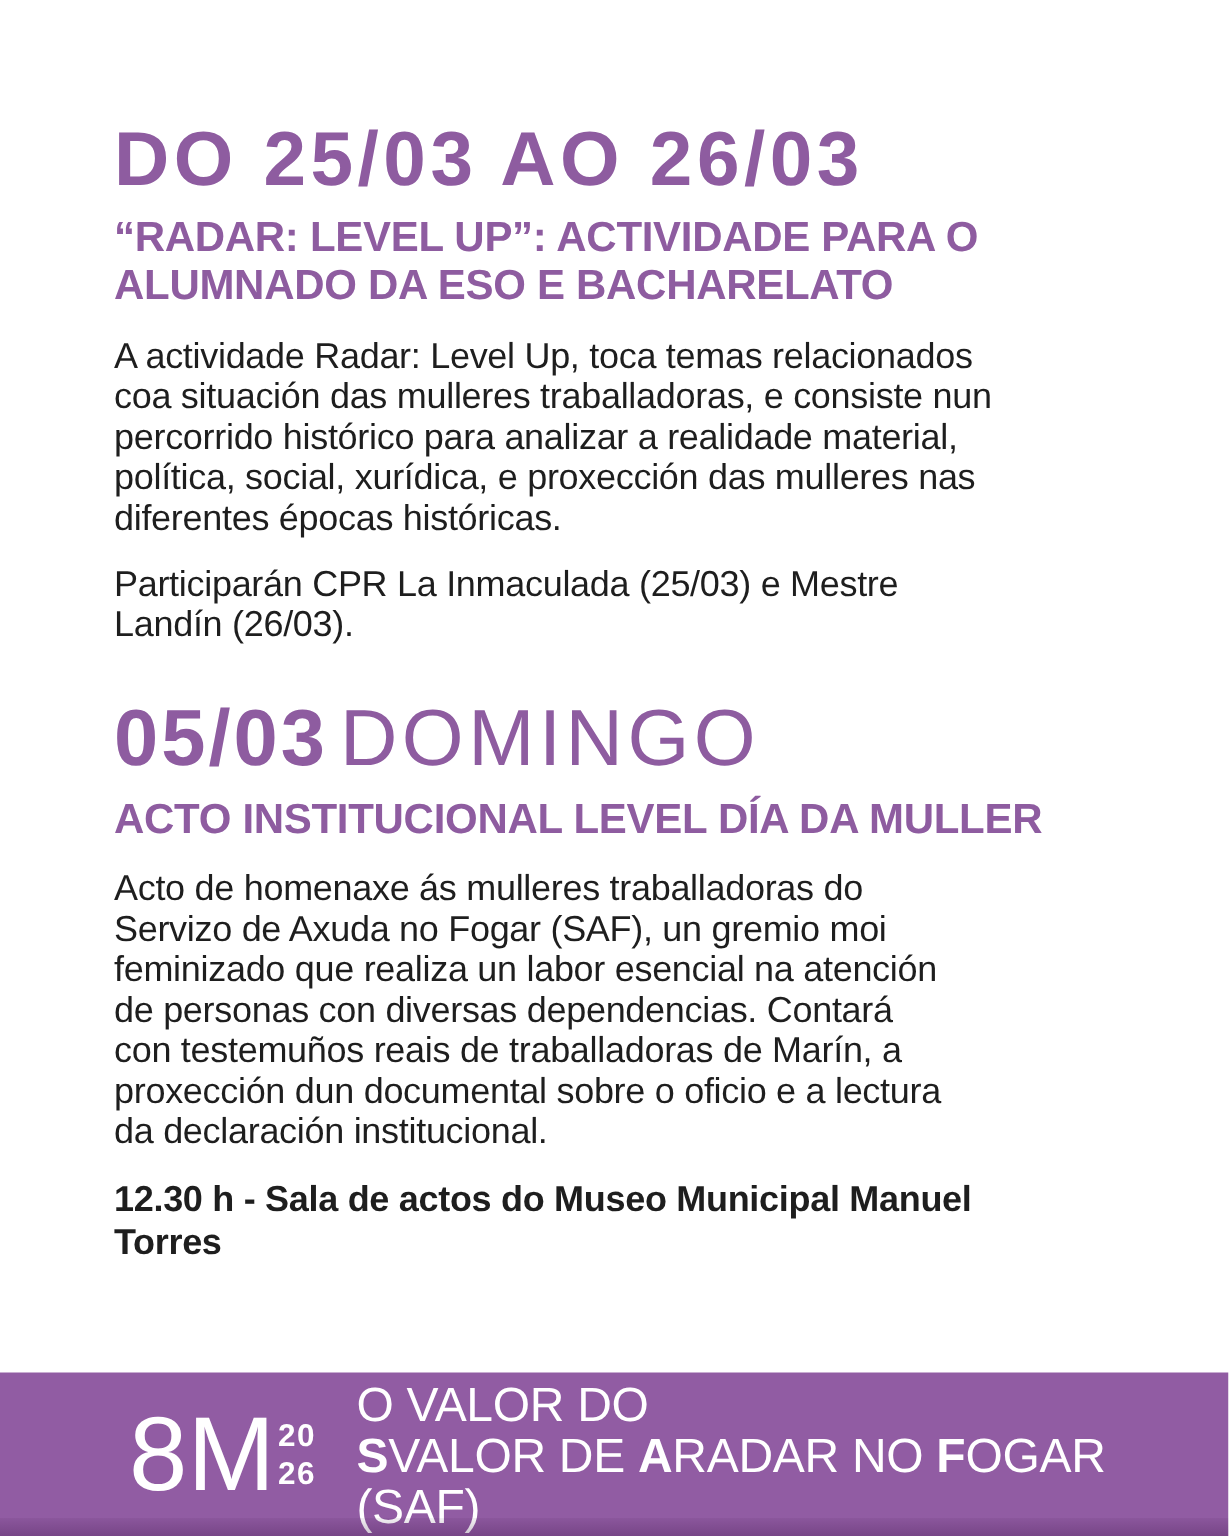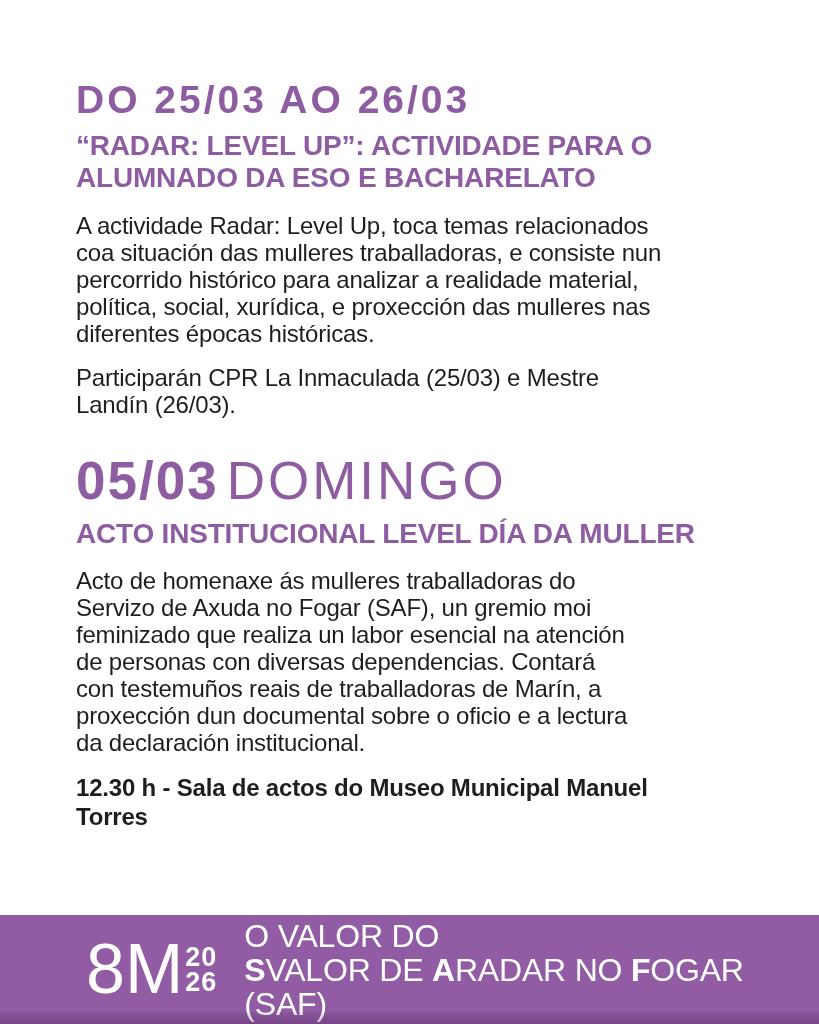--- a/index.html
+++ b/index.html
@@ -12,21 +12,21 @@
     width:819px;height:1024px;
     background:#ffffff;
     font-family:"Liberation Sans", sans-serif;
     color:var(--text);
     position:relative;
     overflow:hidden;
   }
   .content{padding:80px 36px 0 76px;}
   .date-heading{
     margin:0 0 11px 0;
-    font-size:39px;
+    font-size:51px;
     font-weight:bold;
     color:var(--purple);
     letter-spacing:3px;
     line-height:1;
     white-space:pre;
   }
   .event-second .date-heading{font-size:53px;letter-spacing:2px;}
   .date-light{font-weight:normal;margin-left:8px;letter-spacing:3px;}
   .event-title{
     margin:0 0 17px 0;
@@ -75,21 +75,21 @@
   .logo{display:flex;align-items:center;}
   .logo-8m{
     font-size:70px;
     line-height:0.92;
     font-weight:normal;
     letter-spacing:0px;
   }
   .logo-year{
     display:flex;flex-direction:column;
     font-weight:bold;
-    font-size:27px;line-height:25px;
+    font-size:21px;line-height:25px;
     letter-spacing:1px;
     margin-left:2px;margin-top:2px;
   }
   .tagline{font-size:32px;line-height:34px;letter-spacing:-0.2px;}
   .seg-bold{font-weight:bold;}
 </style>
 </head>
 <body>
 
 <div class="page">

